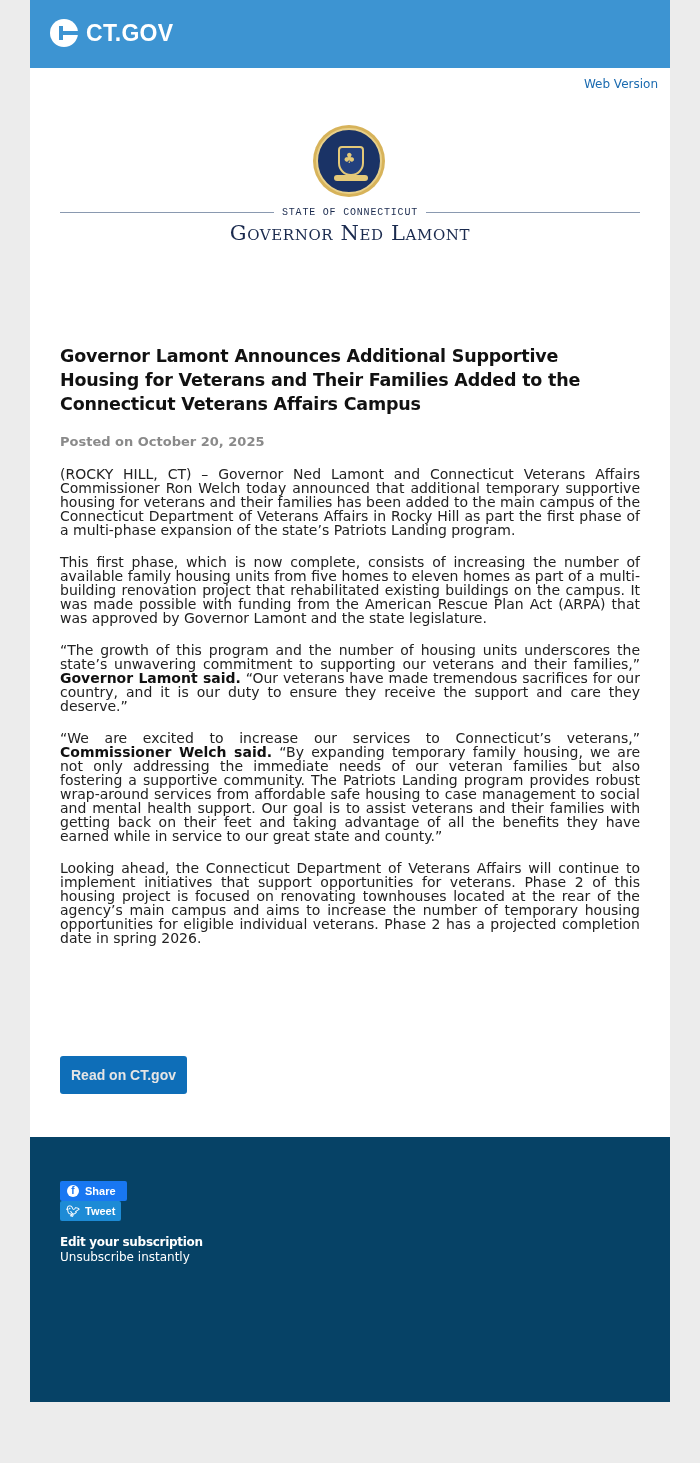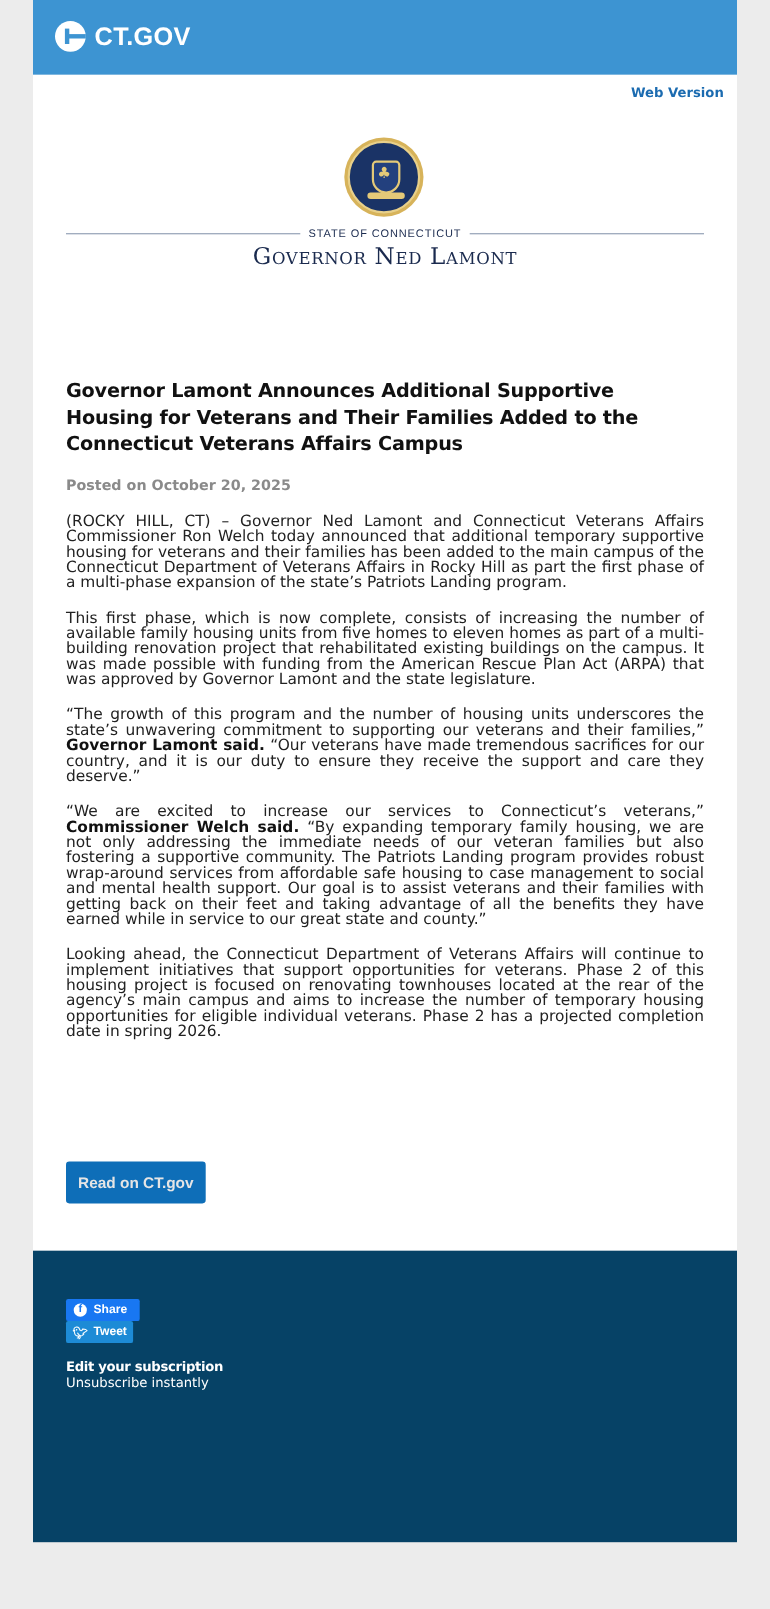--- a/index.html
+++ b/index.html
@@ -7,31 +7,31 @@
     body { font-family: "DejaVu Sans", "Liberation Sans", sans-serif; color: #111; }
     .wrap { position: absolute; left: 30px; top: 0; width: 640px; }
     .header { height: 68px; background: #3d94d2; position: relative; }
     .logo { position: absolute; left: 20px; top: 19px; display: flex; align-items: center; }
     .logo-mark { width: 28px; height: 28px; border-radius: 50%; background: #fff; position: relative; }
     .logo-mark::before { content: ""; position: absolute; left: 9px; top: 7px; width: 4px; height: 14px; background: #3d94d2; }
     .logo-mark::after { content: ""; position: absolute; left: 12px; top: 12px; width: 16px; height: 4px; background: #3d94d2; }
     .logo-text { margin-left: 8px; color: #fff; font-family: "Liberation Sans", sans-serif; font-weight: bold; font-size: 23px; letter-spacing: 0.3px; }
 
     .main { background: #fff; padding: 0 30px; position: relative; height: 1069px; }
-    .webversion { position: absolute; right: 12px; top: 9px; font-size: 12px; font-weight: bold; color: #1b6bb0; text-decoration: none; }
+    .webversion { position: absolute; right: 12px; top: 9px; font-size: 12px; font-weight: normal; color: #1b6bb0; text-decoration: none; }
 
     .seal-block { position: absolute; left: 30px; top: 57px; width: 580px; height: 120px; }
     .seal { position: absolute; left: 253px; top: 0; width: 72px; height: 72px; border-radius: 50%; background: #d7b35a; padding: 3px; }
     .seal-inner { width: 100%; height: 100%; border-radius: 50%; background: #1a3366; position: relative; border: 2px solid #e8d08a; }
     .seal-shield { position: absolute; left: 20px; top: 16px; width: 26px; height: 30px; background: #23407e; border: 2px solid #e4c978; border-radius: 4px 4px 13px 13px; }
     .seal-shield::before { content: "\2663"; position: absolute; left: 3px; top: 3px; color: #e4c978; font-size: 14px; line-height: 14px; }
     .seal-ribbon { position: absolute; left: 16px; top: 45px; width: 34px; height: 6px; background: #e4c978; border-radius: 3px; }
     .state-line { position: absolute; left: 0; top: 82px; width: 580px; display: flex; align-items: center; }
     .state-line .rule { flex: 1; height: 1px; background: #8a99b0; }
-    .state-line .txt { font-family: Liberation Sans, sans-serif; font-size: 10px; letter-spacing: 0.8px; color: #1a2a4e; padding: 0 8px; text-align: center; }
+    .state-line .txt { font-family: Liberation Mono, monospace; font-size: 10px; letter-spacing: 0.8px; color: #1a2a4e; padding: 0 8px; text-align: center; }
     .gov-name { position: absolute; left: 0; top: 96px; width: 580px; text-align: center; font-family: "DejaVu Serif", serif; color: #1a2a4e; font-size: 21px; letter-spacing: 0.6px; font-variant: small-caps; }
 
     .title { position: absolute; left: 30px; top: 276px; width: 560px; font-size: 17.5px; line-height: 24px; font-weight: 600; color: #111; letter-spacing: -0.2px; }
     .posted { position: absolute; left: 30px; top: 366px; font-size: 13px; color: #8a8a8a; font-weight: 600; }
     .body-text { position: absolute; left: 30px; top: 399px; width: 580px; font-size: 14px; line-height: 14px; color: #222; text-align: justify; }
     .body-text p { margin-bottom: 18px; }
     .body-text b { font-weight: bold; color: #111; }
 
     .cta { position: absolute; left: 30px; top: 988px; height: 38px; width: 127px; background: #0e6eb8; color: #e5e5e5; border-radius: 3px; font-family: "Liberation Sans", sans-serif; font-weight: bold; font-size: 14px; display: flex; align-items: center; justify-content: center; text-decoration: none; }
 

